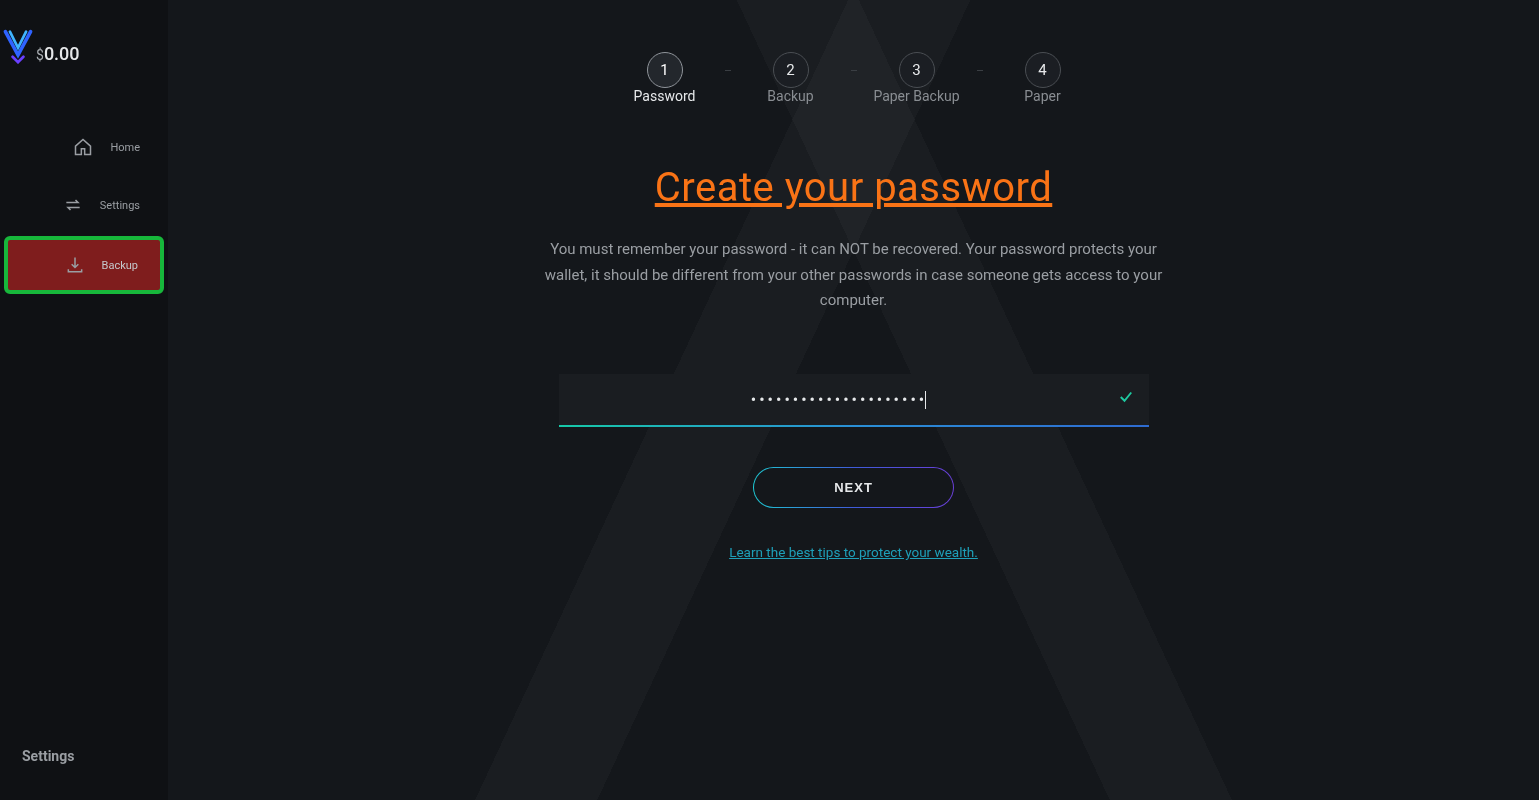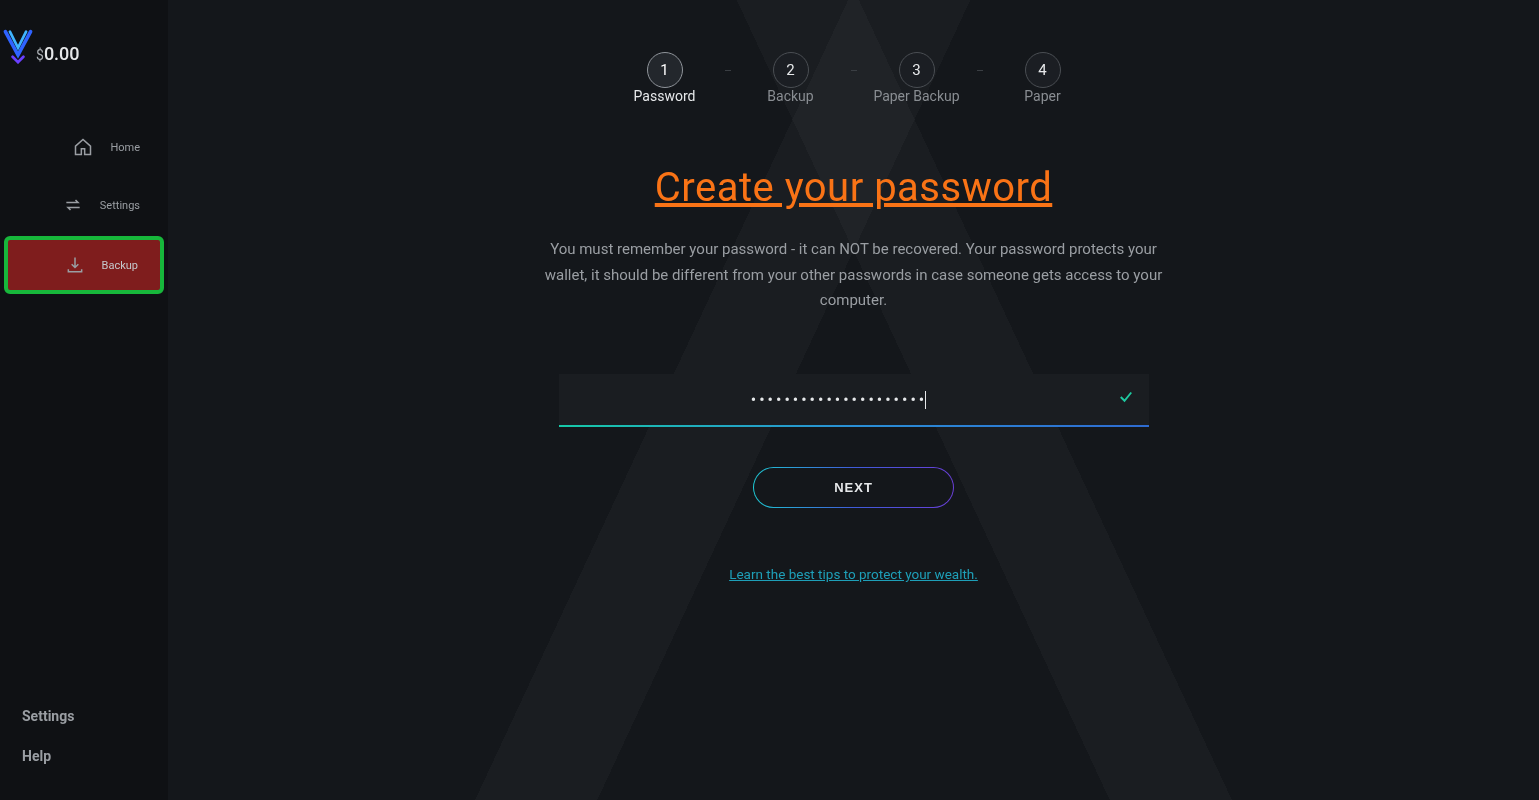--- a/index.html
+++ b/index.html
@@ -116,21 +116,21 @@
   letter-spacing:1px;
   cursor:pointer;
   margin-bottom: 36px;
 }
 .warning { font-size:13.5px; color:#9a9ea3; }
 .tips-link {
   display:block;
   font-size:13.5px;
   color:#1e9fb8;
   text-decoration:underline;
-  margin-top:22px;
+  margin-top:0;
   cursor:pointer;
 }
 .cursor {
   display:inline-block;
   width:1px; height:18px; background:#e6e8ea;
   vertical-align:middle;
   margin-left:-2px;
 }
 </style>
 </head>
@@ -170,21 +170,20 @@
         <svg viewBox="0 0 24 24" width="20" height="20">
             <path d="M4 17 v3 h16 v-3 M12 3 v12 M8 11 l4 4 l4 -4"></path>
           </svg>
       </span>
       <span>Backup</span>
     </div>
   </nav>
 
   <div class="sidebar-bottom">
     <div class="bitem">Settings</div>
-    <div class="bitem">Help</div>
   </div>
 </aside>
 
 <main class="main">
   <div class="bg-v"></div>
   <div class="content">
     <div class="steps">
       <div class="step current">
         <div class="step-circle">1</div>
         <div class="step-label">Password</div>

